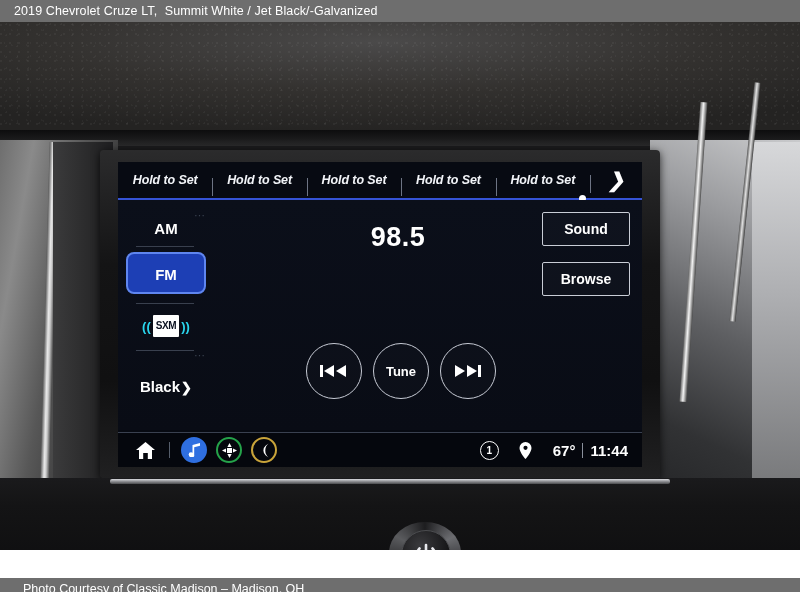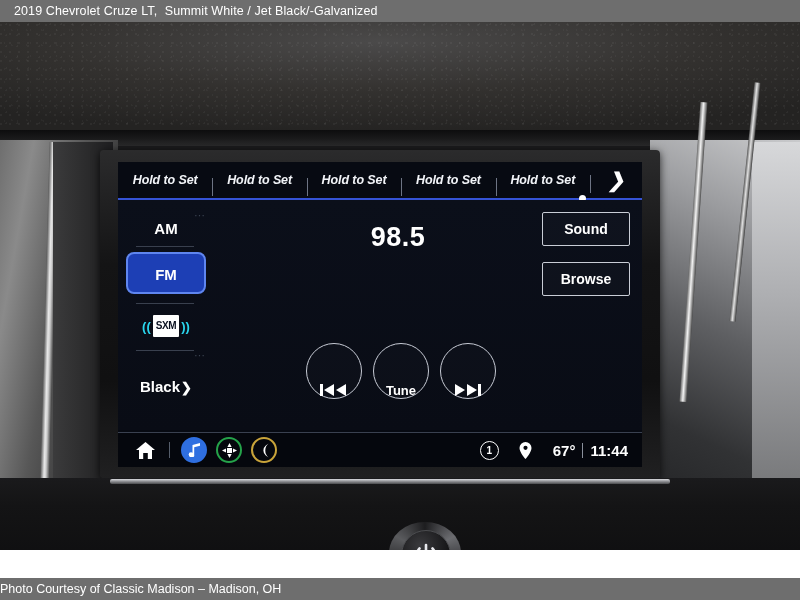--- a/index.html
+++ b/index.html
@@ -185,21 +185,21 @@
   .rbtn-browse{ top:62px; }
 
   
   .transport{
     position:absolute; left:188px; top:140px; width:190px; height:62px;
     display:flex; justify-content:space-between; align-items:center;
   }
   .tbtn{
     width:56px; height:56px; border-radius:50%;
     border:1px solid #c6cad4; color:#ffffff;
-    display:flex; align-items:flex-end; justify-content:center;
+    display:flex; align-items:center; justify-content:center;
     font-size:13px; font-weight:bold; background:rgba(255,255,255,.015);
   }
   .tbtn svg{ display:block; }
 
   
   .statusbar{
     position:absolute; left:0; top:270px; width:524px; height:35px;
     background:#05070d; border-top:1px solid #3a4150;
     display:flex; align-items:center;
   }
@@ -241,23 +241,23 @@
   .knob-inner{
     position:absolute; left:401px; top:508px; width:50px; height:50px;
     border-radius:50%;
     background:radial-gradient(circle at 38% 30%,#3a3a3d,#121214 70%);
     border:1px solid #4c4d50;
     display:flex; align-items:center; justify-content:center;
   }
 
   
   .bottombar{
-    position:absolute; left:0; top:578px; width:800px; height:22px;
+    position:absolute; left:0; top:578px; width:800px; height:14px;
     background:#6e6e6e; color:#ffffff;
-    font-size:12.5px; line-height:22px; padding-left:0; white-space:nowrap;
+    font-size:12.5px; line-height:22px; padding-left:23px; white-space:nowrap;
   }
   .white-gap{
     position:absolute; left:0; top:550px; width:800px; height:28px; background:#ffffff;
   }
 </style>
 </head>
 <body>
 
 <div id="page">
 

